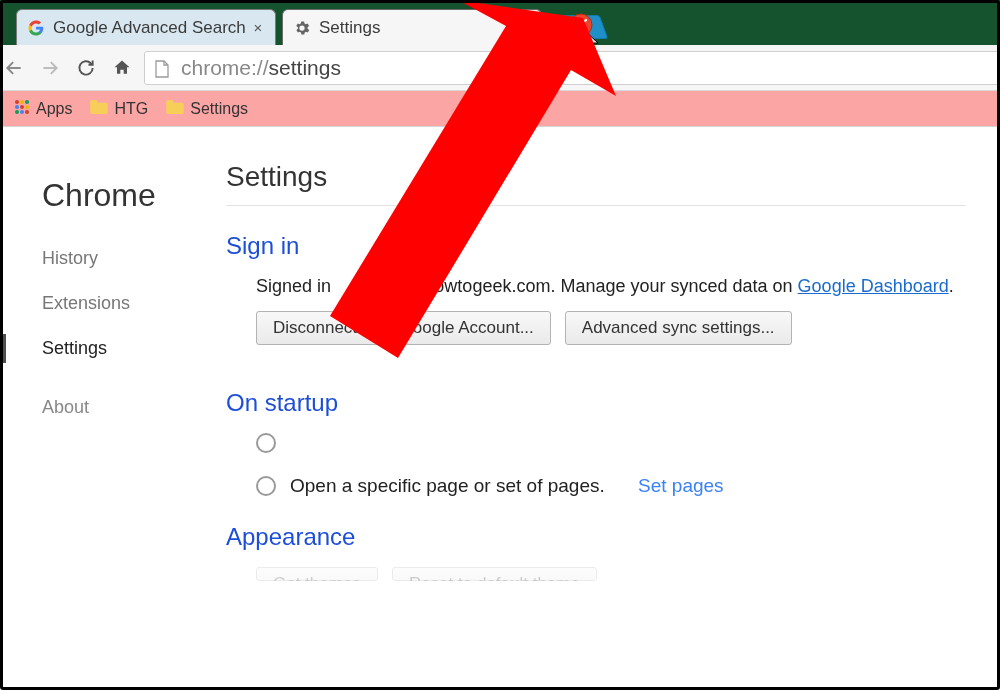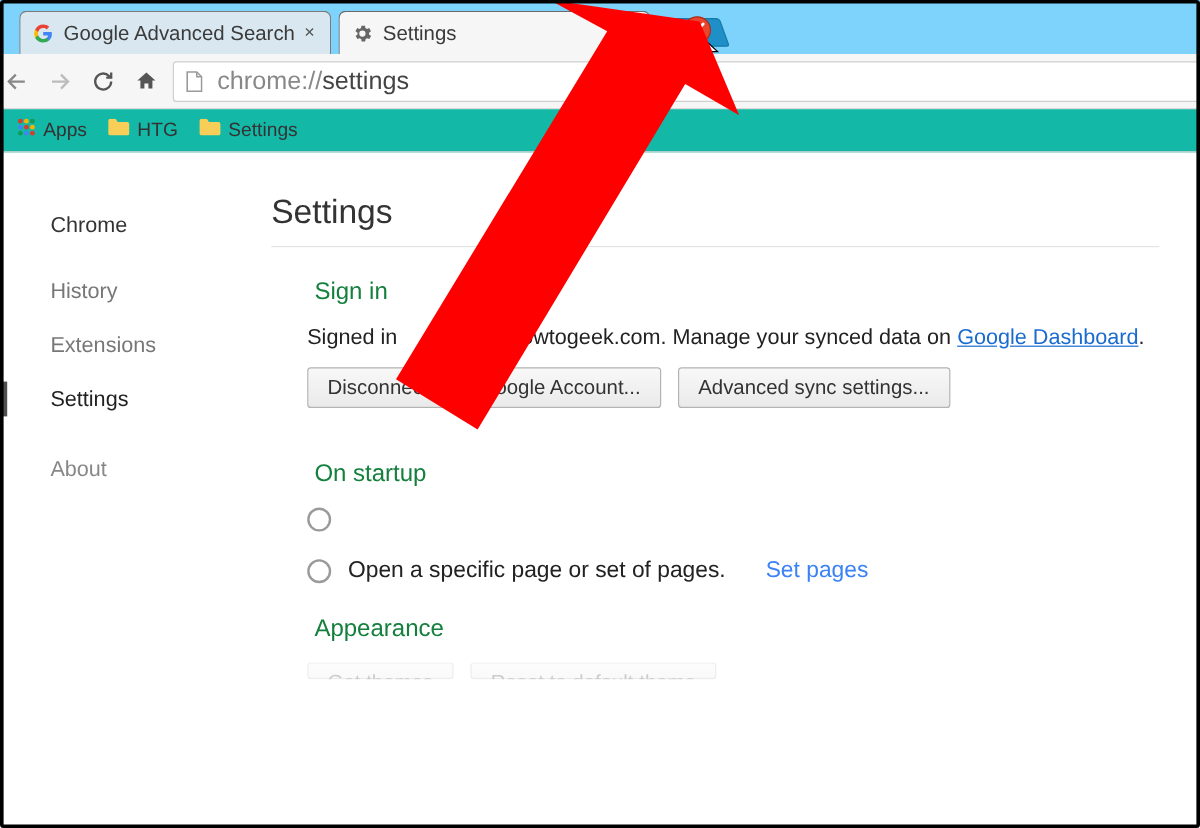--- a/index.html
+++ b/index.html
@@ -16,21 +16,21 @@
     inset: 0;
     border: 3px solid #000;
     border-radius: 3px;
     pointer-events: none;
     z-index: 50;
   }
 
   
   .titlebar {
     height: 45px;
-    background: #7dd3fc;
+    background: #14532d;
     display: flex;
     align-items: end;
     padding: 6px 0 0 16px;
   }
   .tab {
     height: 36px;
     background: #f1f1f1;
     color: #3b3b3b;
     border: 1px solid #7a7a7a;
     border-bottom: none;
@@ -100,21 +100,21 @@
     color:#444;
   }
   .omnibox .page-icon{
     width:16px;height:18px;margin-right:10px;color:#9a9a9a;
   }
   .omnibox .url-muted{color:#888;}
 
   
   .bookmarks {
     height: 36px;
-    background:#14b8a6;
+    background:#fca5a5;
     border-bottom:1px solid #d4d4d4;
     display:flex;align-items:center;
     gap:18px;
     padding:0 14px;
     font-size:16px;
     color:#333;
   }
   .bookmarks .bm { display:flex;align-items:center;gap:6px; }
   .folder-icon{width:18px;height:14px;}
 
@@ -122,21 +122,21 @@
   .content {
     display:flex;
     padding: 20px 10px 0 0;
     height: calc(690px - 45px - 46px - 36px);
   }
   .sidebar {
     width: 210px;
     padding: 30px 0 0 42px;
   }
   .sidebar h1 {
-    font-size: 18px;
+    font-size: 32px;
     font-weight: 400;
     color:#333;
     margin-bottom: 34px;
   }
   .sidebar .nav a {
     display:block;
     font-size:18px;
     color:#777;
     margin-bottom:24px;
     text-decoration:none;
@@ -160,21 +160,21 @@
     flex:1;
     padding: 14px 24px 0 16px;
   }
   .main h2.page-title{
     font-size:28px;font-weight:400;color:#333;
     border-bottom:1px solid #e4e4e4;
     padding-bottom:12px;
     margin-bottom:26px;
   }
   .section-title{
-    font-size:20px;color:#15803d;margin-bottom:16px;margin-top:24px;margin-left:36px;
+    font-size:24px;color:#1d4ed8;margin-bottom:16px;margin-top:24px;
   }
   .signin-text{
     font-size:18px;color:#222;margin:0 0 14px 30px;
   }
   .signin-text a{color:#1a6bcf;}
   .btn-row{display:flex;gap:14px;margin-left:30px;}
   .win-btn{
     background:linear-gradient(#f8f8f8,#eaeaea);
     border:1px solid #b3b3b3;
     border-radius:3px;

